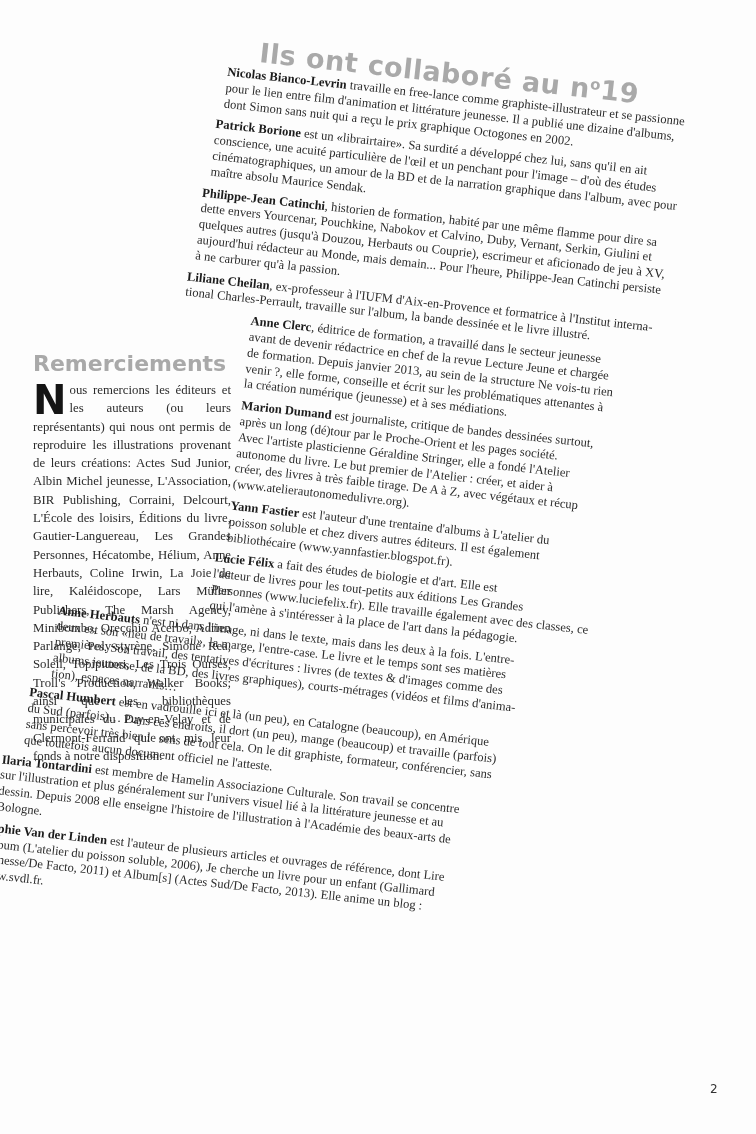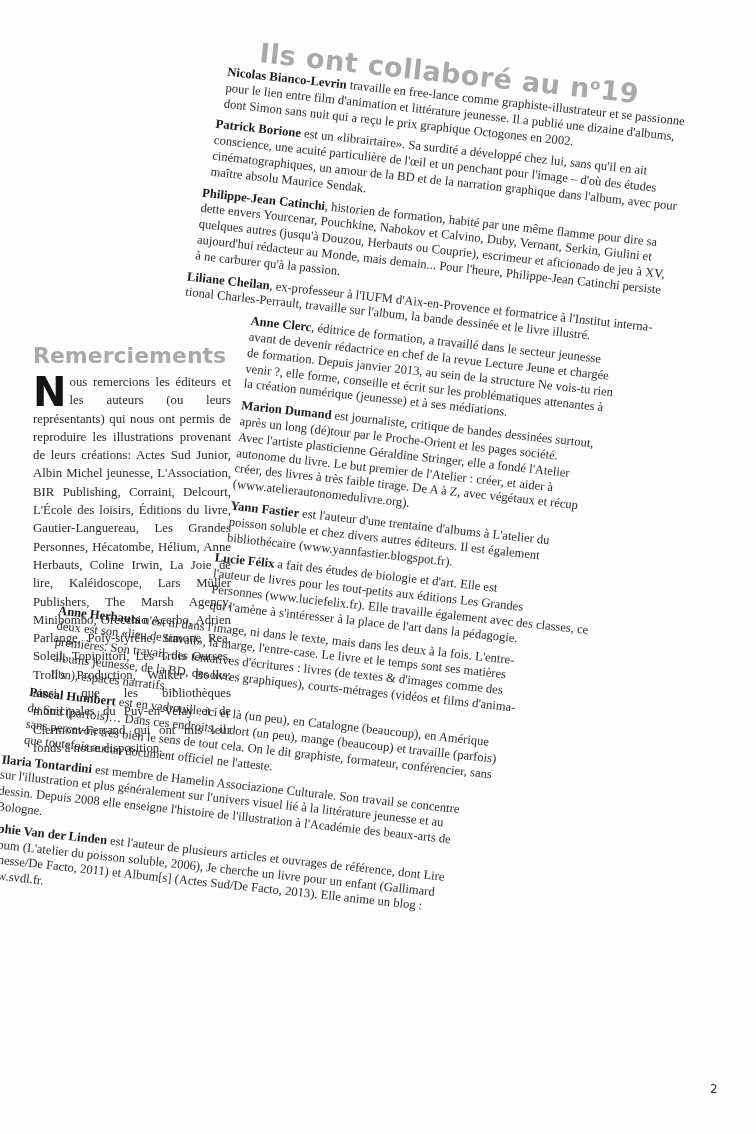--- a/index.html
+++ b/index.html
@@ -15,21 +15,21 @@
                   line-height: 30px; white-space: nowrap; }
   .collab-title .sup { font-size: 15px; vertical-align: 9px; }
   .bio { margin: 0 0 6px 0; }
   .bio .line { font-family: "Liberation Serif", serif; font-size: 12.6px;
                line-height: 15.8px; white-space: nowrap; display: block; color: #2b2b2b; }
   .bio .name { font-weight: bold; color: #1c1c1c; }
 
   
   .thanks { position: absolute; left: 33px; top: 339px; width: 198px; }
   .thanks-title { font-family: "DejaVu Sans", sans-serif; font-weight: bold; font-size: 22px;
-                  color: #a9a9a9; margin: 4px 0 4px 0; line-height: 26px; }
+                  color: #a9a9a9; margin: 12px 0 4px 0; line-height: 26px; }
   .thanks-body { font-family: "Liberation Serif", serif; font-size: 12.8px; line-height: 18.3px;
                  text-align: justify; color: #2b2b2b; }
   .dropcap { float: left; font-family: "DejaVu Sans", sans-serif; font-weight: bold;
              font-size: 40px; line-height: 32px; margin: 3px 3px 0 0; color: #141414; }
 
   .page-number { position: absolute; left: 710px; top: 1082px; font-family: "DejaVu Sans", sans-serif;
                  font-size: 12px; color: #333; }
 </style>
 </head>
 <body>

